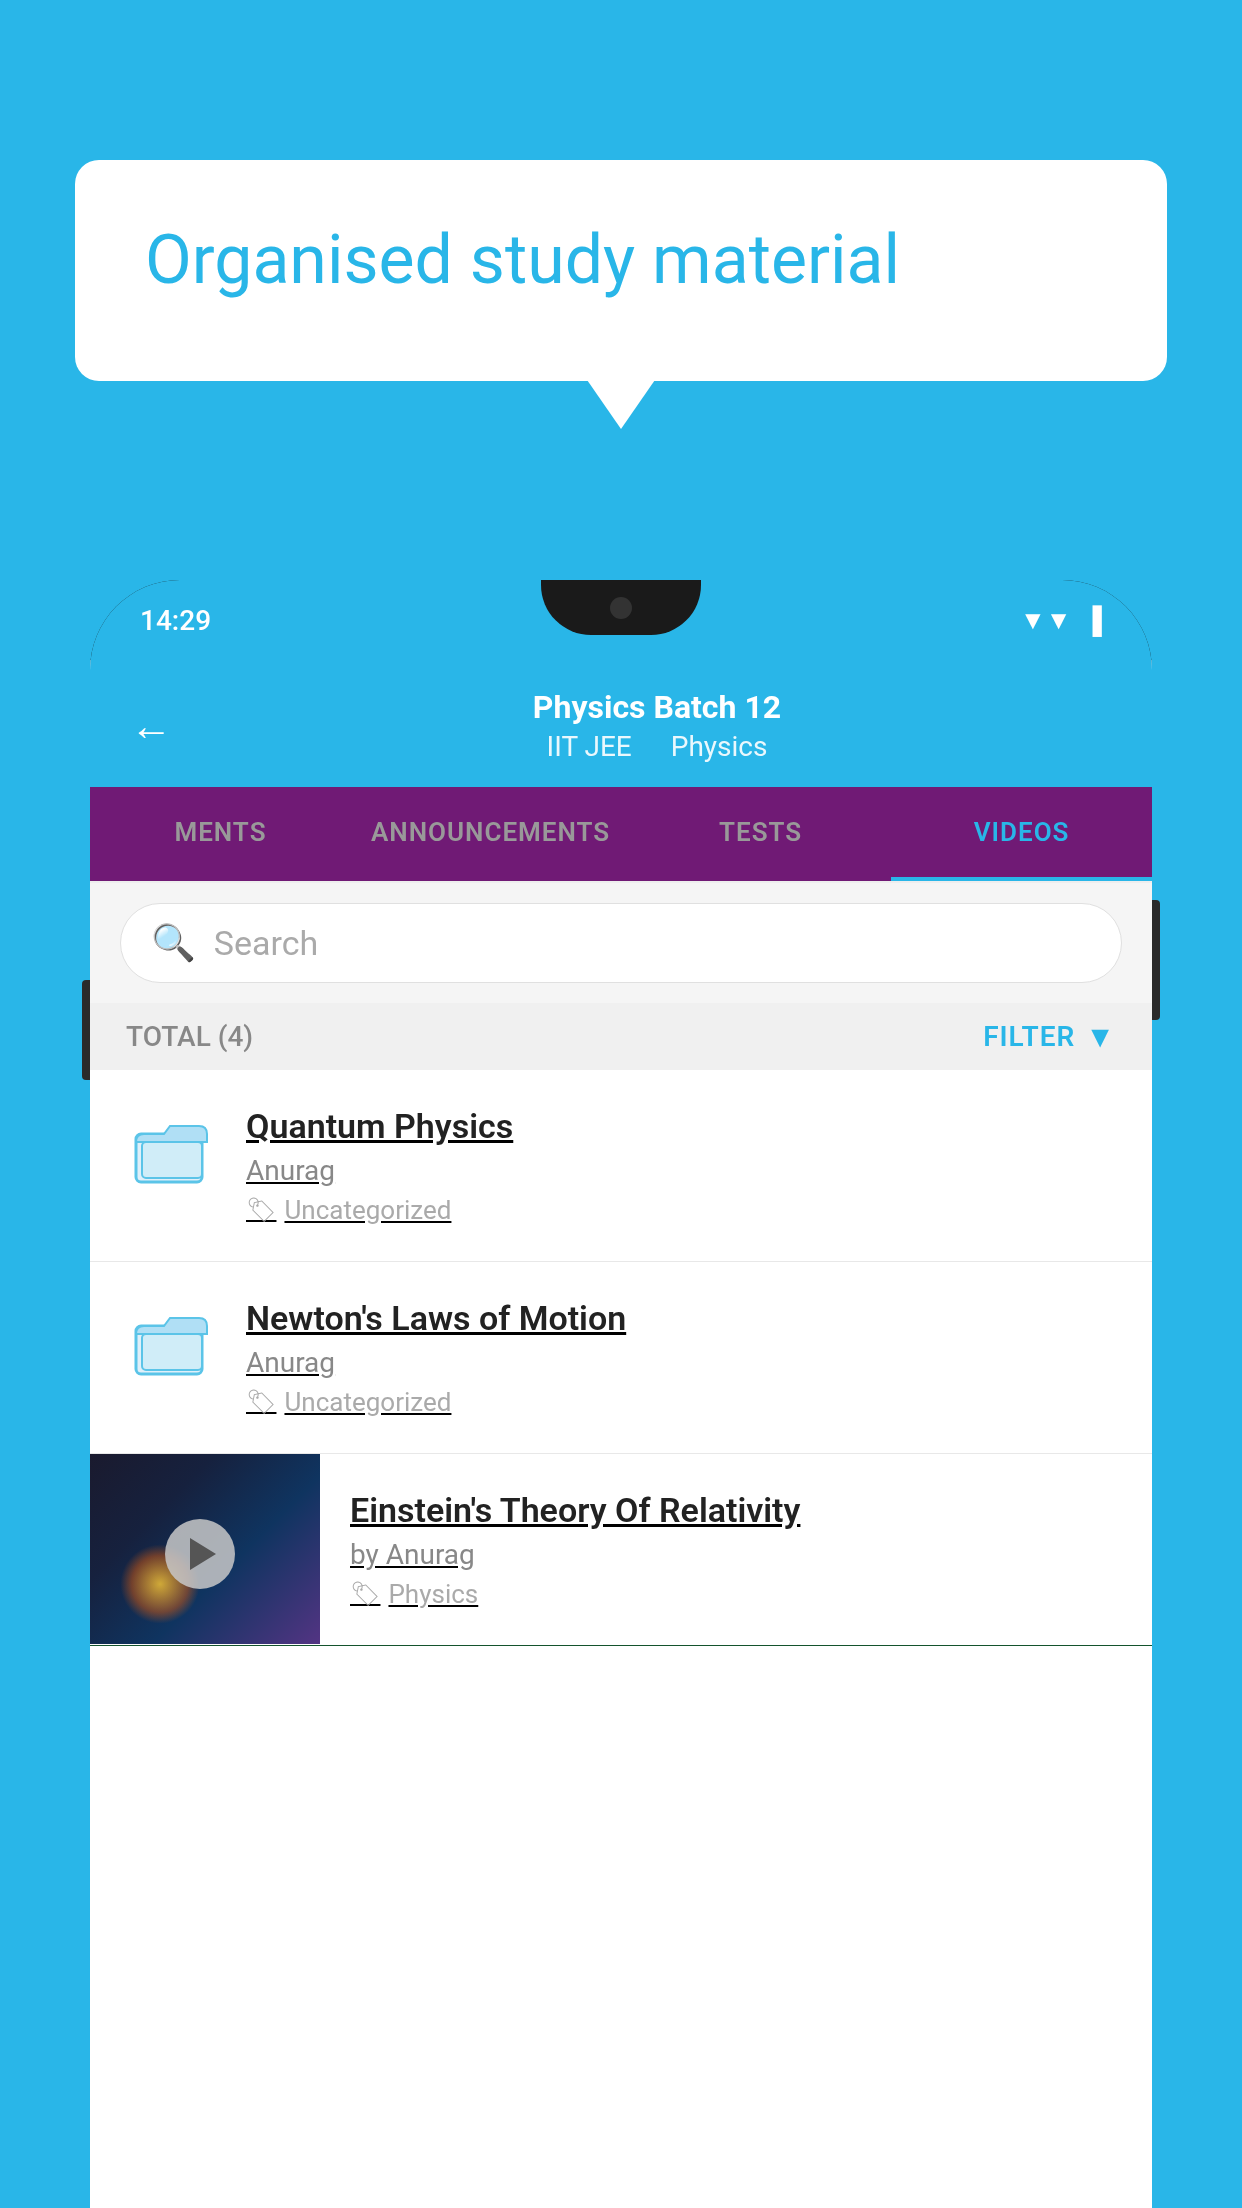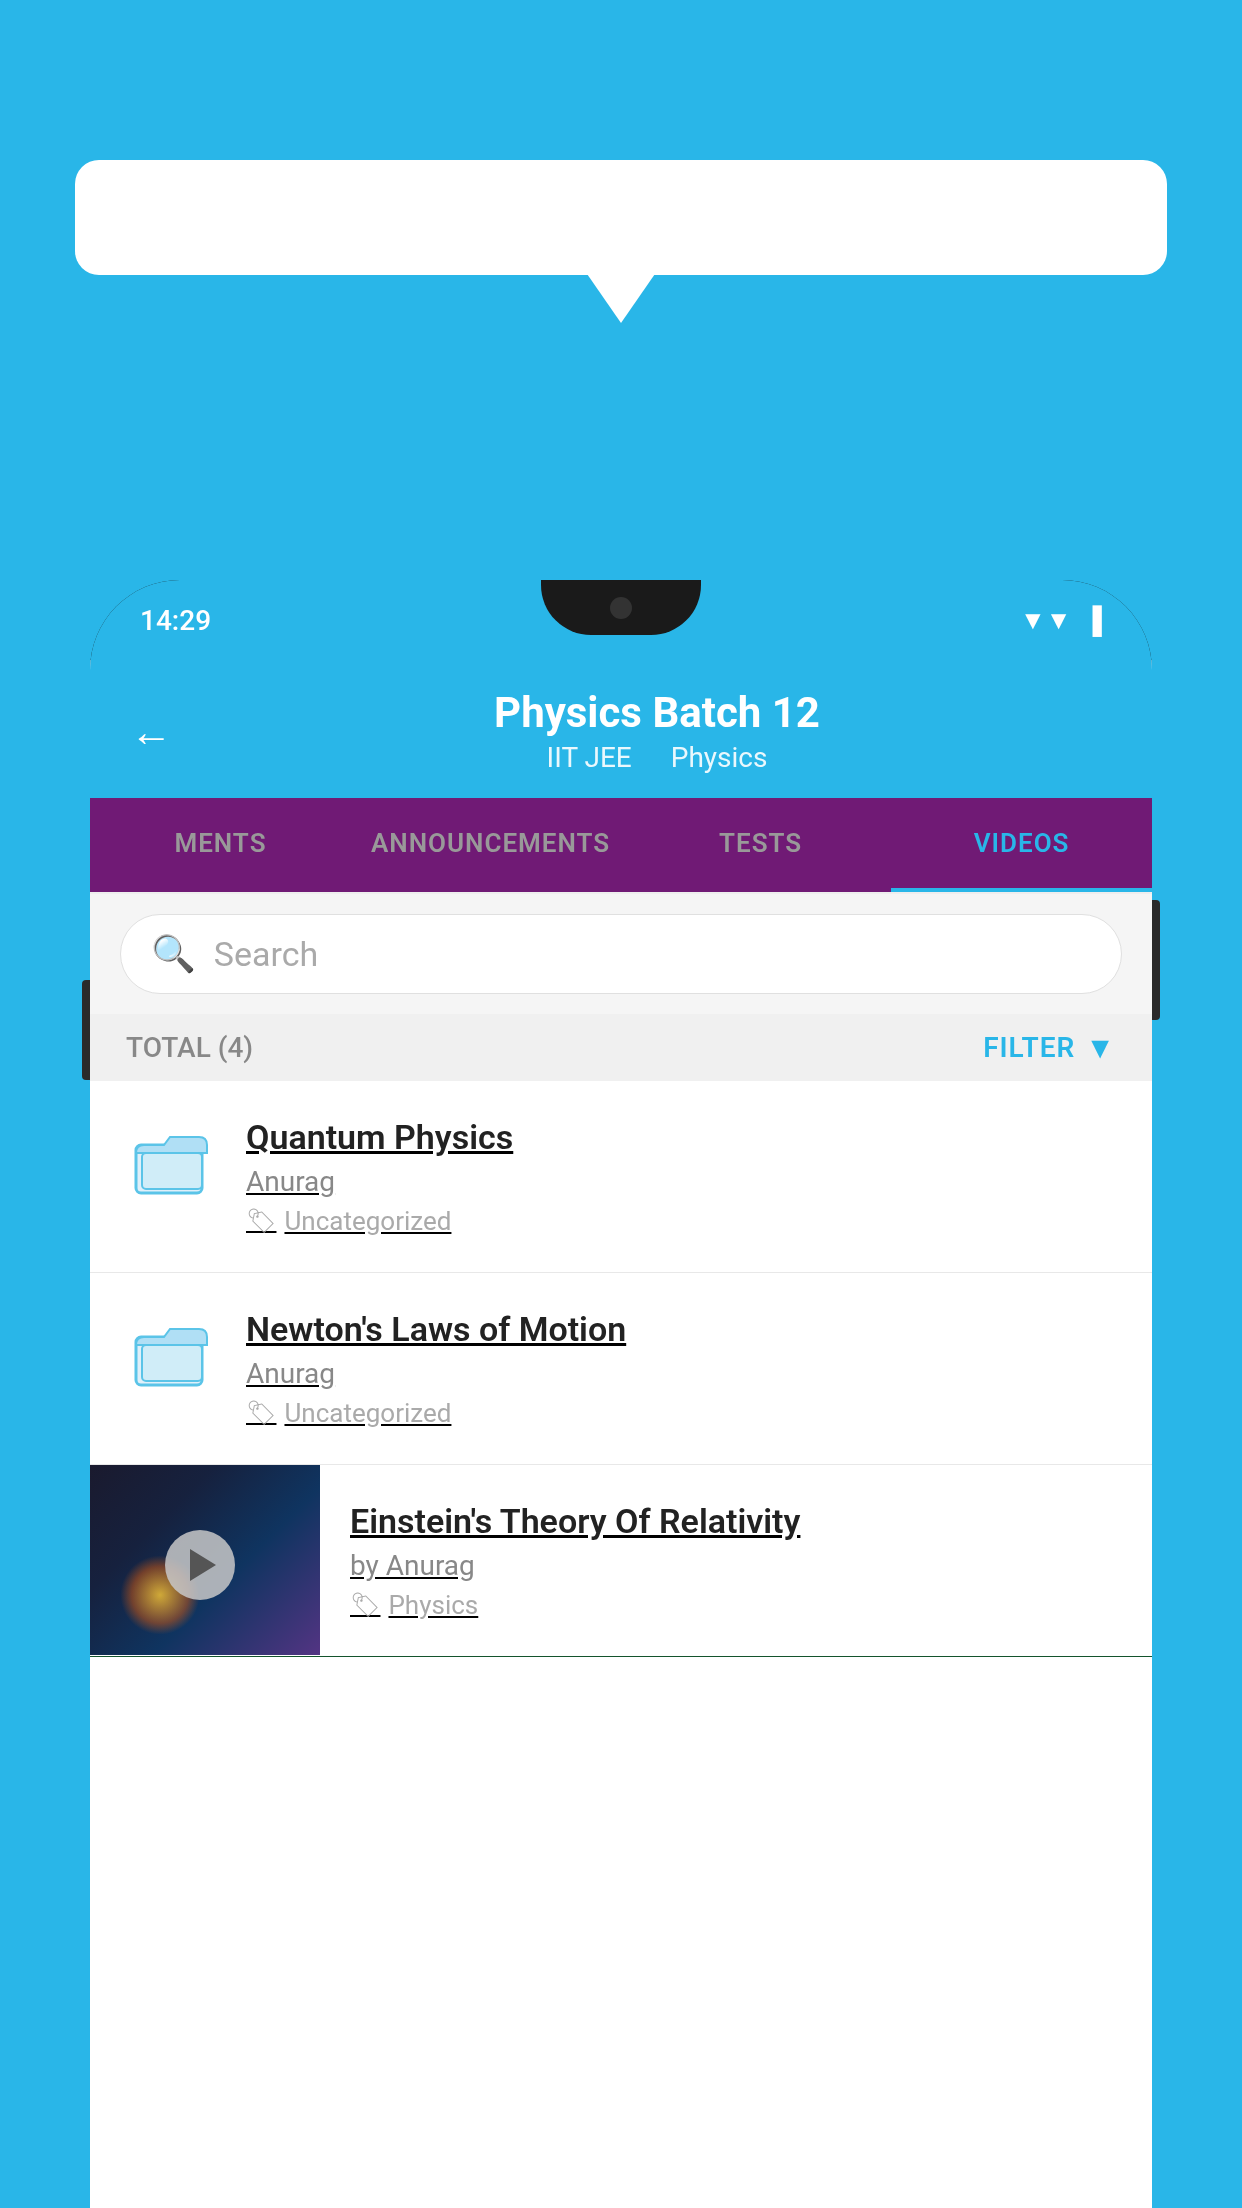--- a/index.html
+++ b/index.html
@@ -121,21 +121,21 @@
       font-size: 42px;
       margin-right: 30px;
       cursor: pointer;
     }
     .header-title-group {
       text-align: center;
       flex: 1;
     }
     .header-title {
       color: white;
-      font-size: 42px;
+      font-size: 32px;
       font-weight: 700;
     }
     .header-subtitle {
       color: rgba(255,255,255,0.9);
       font-size: 28px;
       margin-top: 4px;
     }
     .header-subtitle span {
       margin: 0 8px;
     }
@@ -346,20 +346,21 @@
       width: 12px;
       height: 120px;
       background: #2a2a2a;
       border-radius: 4px;
     }
   </style>
 </head>
 <body>
 
 <div class="speech-bubble">
+  <div class="speech-bubble-title">Organised study material</div>
 </div>
 
 <div class="phone-side-btn-left"></div>
 <div class="phone-side-btn-right"></div>
 
 <div class="phone-frame">
 
   <div class="phone-status-bar">
     <span class="status-time">14:29</span>
     <div class="phone-notch">

